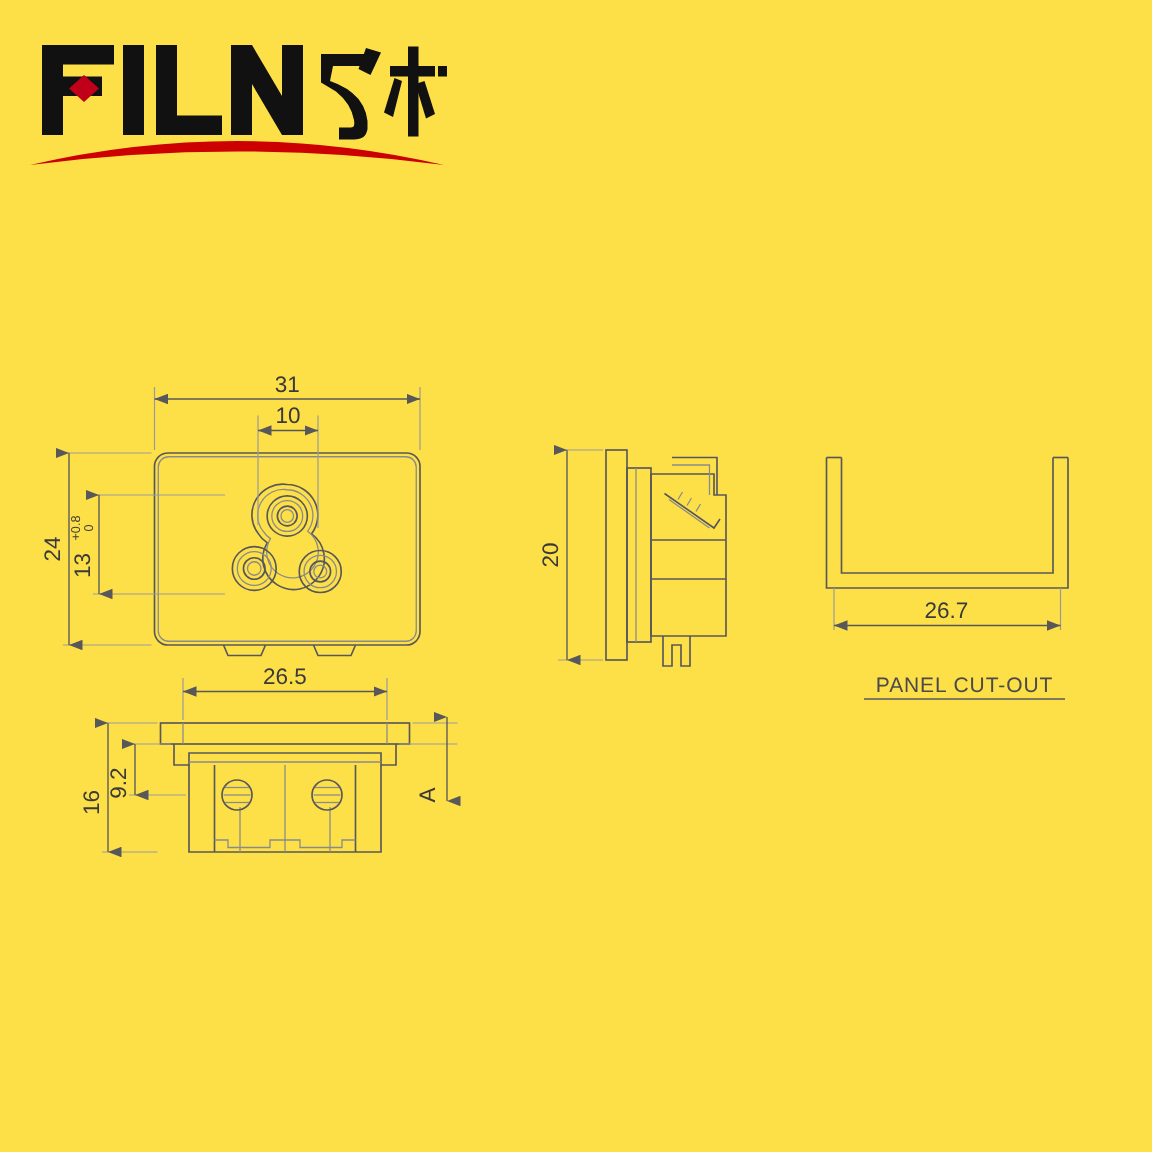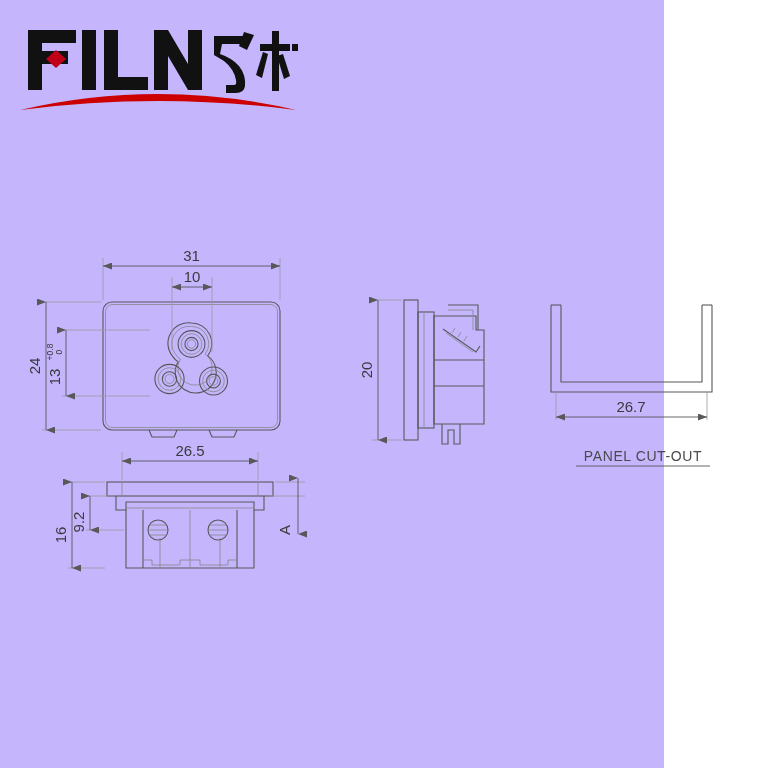--- a/index.html
+++ b/index.html
@@ -11,23 +11,23 @@
   body {
     width: 768px;
     height: 768px;
     font-family: "Liberation Sans", sans-serif;
     position: relative;
     overflow: hidden;
   }
   #sheet {
     position: absolute;
     left: 0; top: 0;
-    width: 664px;
+    width: 768px;
     height: 768px;
-    background: #c4b5fd;
+    background: #fde047;
   }
   .logo-wrap {
     position: absolute;
     left: 18px;
     top: 14px;
     width: 280px;
     height: 104px;
   }
   .drawing-svg {
     position: absolute;

